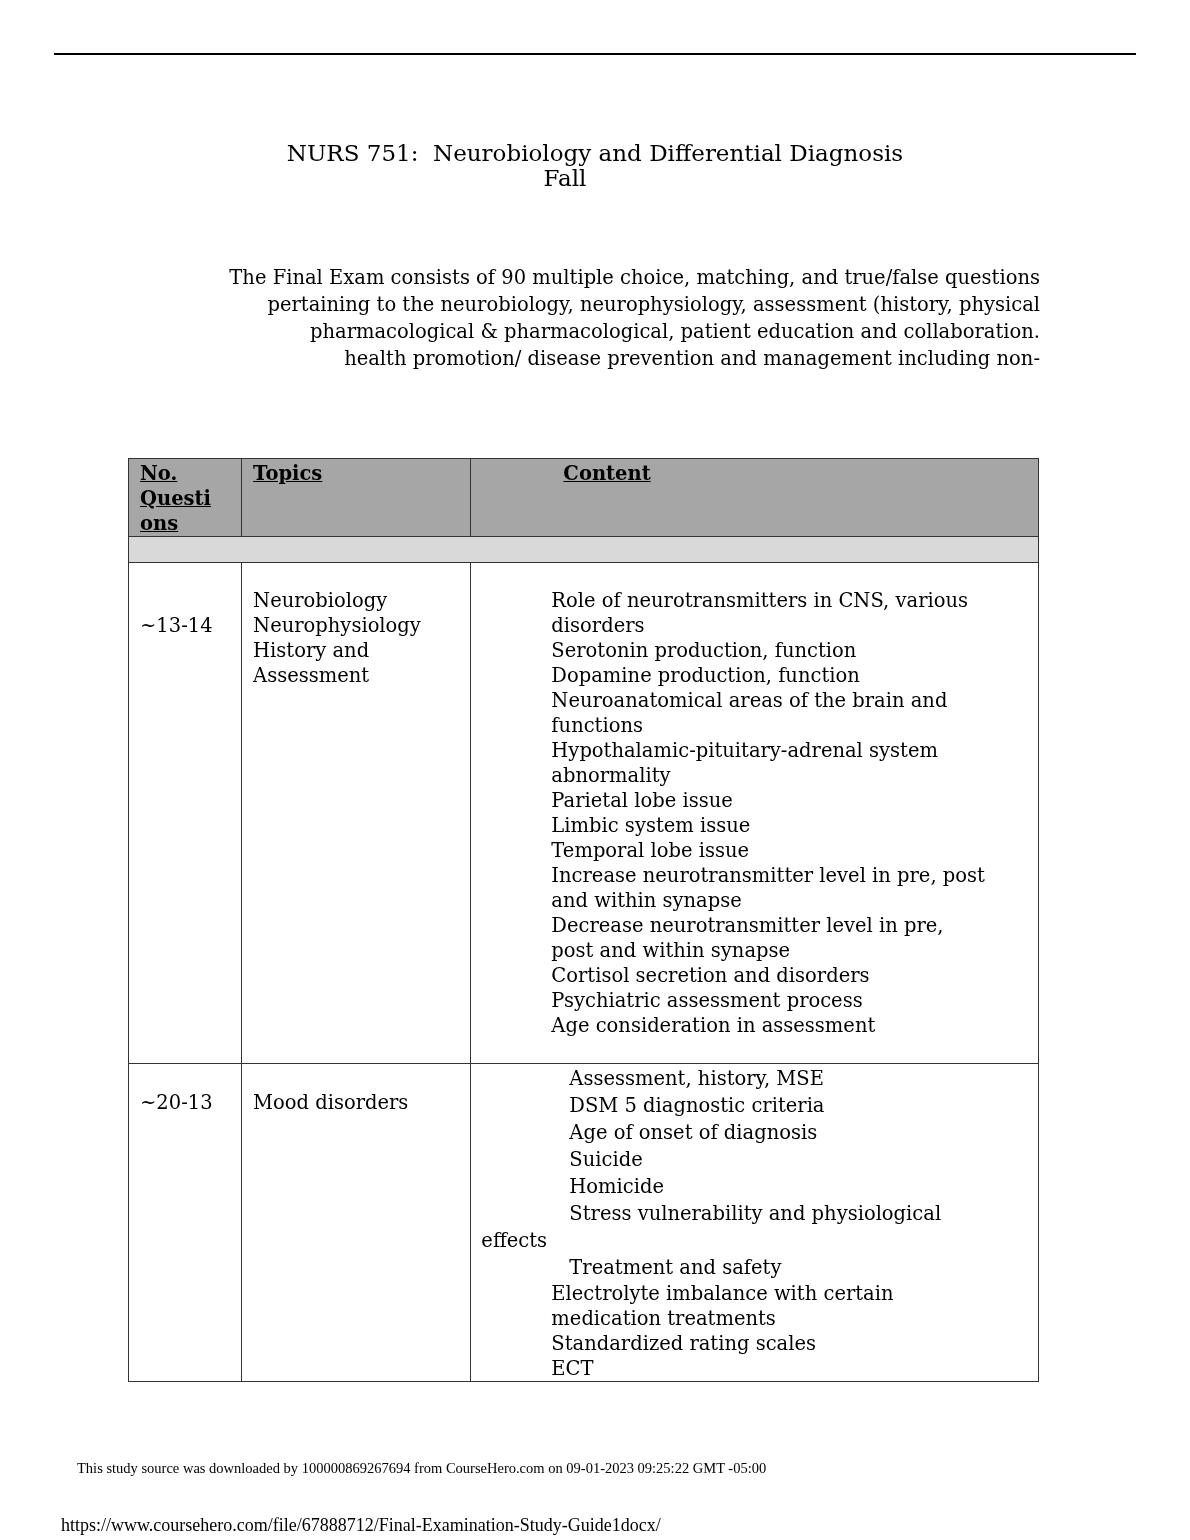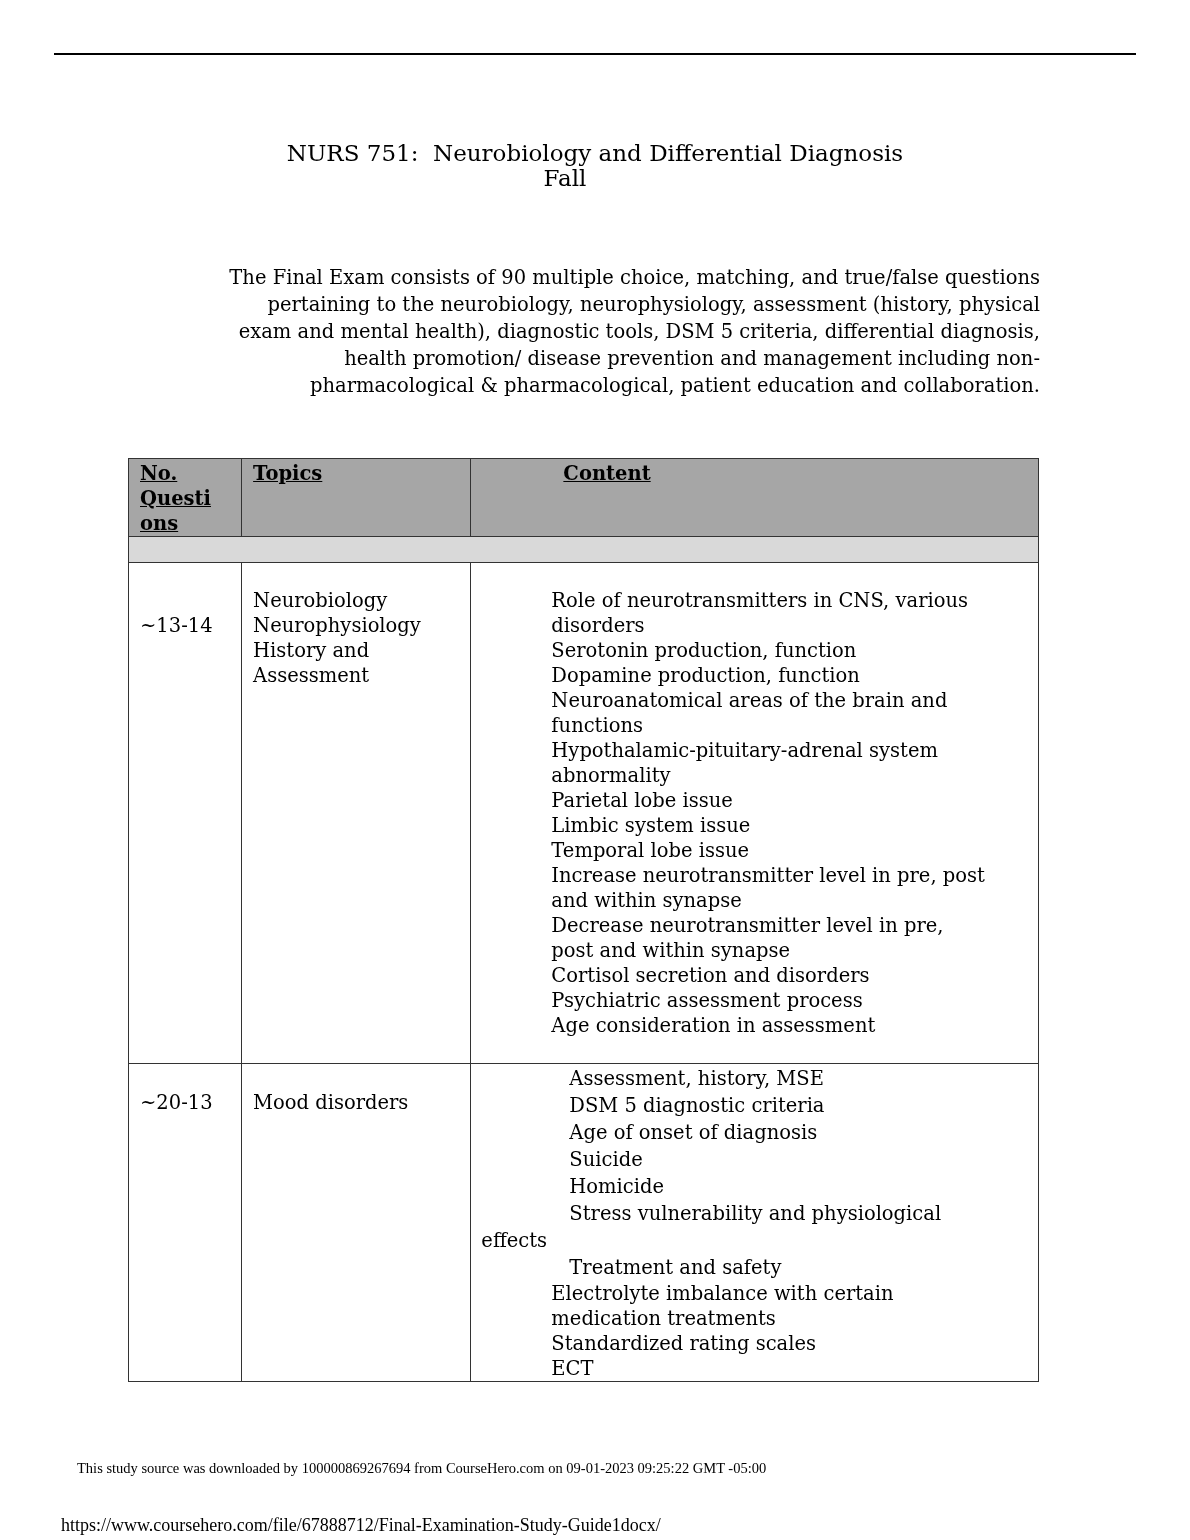--- a/index.html
+++ b/index.html
@@ -43,23 +43,22 @@
 <div class="top-rule"></div>
 
 <div class="title-block">
   <div class="title-line1">NURS 751:  Neurobiology and Differential Diagnosis</div>
   <div class="title-line3">Fall</div>
 </div>
 
 <div class="intro">
   <div>The Final Exam consists of 90 multiple choice, matching, and true/false questions</div>
   <div>pertaining to the neurobiology, neurophysiology, assessment (history, physical</div>
-  <div>exam and mental health), diagnostic tools,  DSM 5 criteria, differential diagnosis,</div>
+  <div>pharmacological &amp; pharmacological, patient education and collaboration.</div>
   <div>health promotion/ disease prevention and management including non-</div>
-  <div>pharmacological &amp; pharmacological, patient education and collaboration.</div>
 </div>
 
 <table class="tbl">
   <colgroup>
       <col class="col1">
       <col class="col2">
       <col class="col3">
     </colgroup>
   <tbody>
       <tr>

